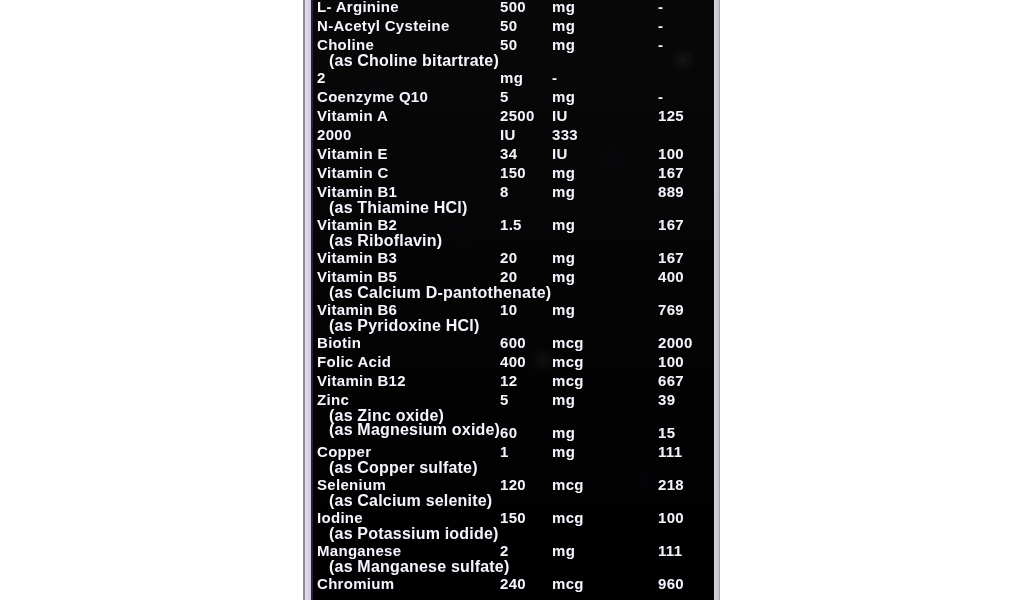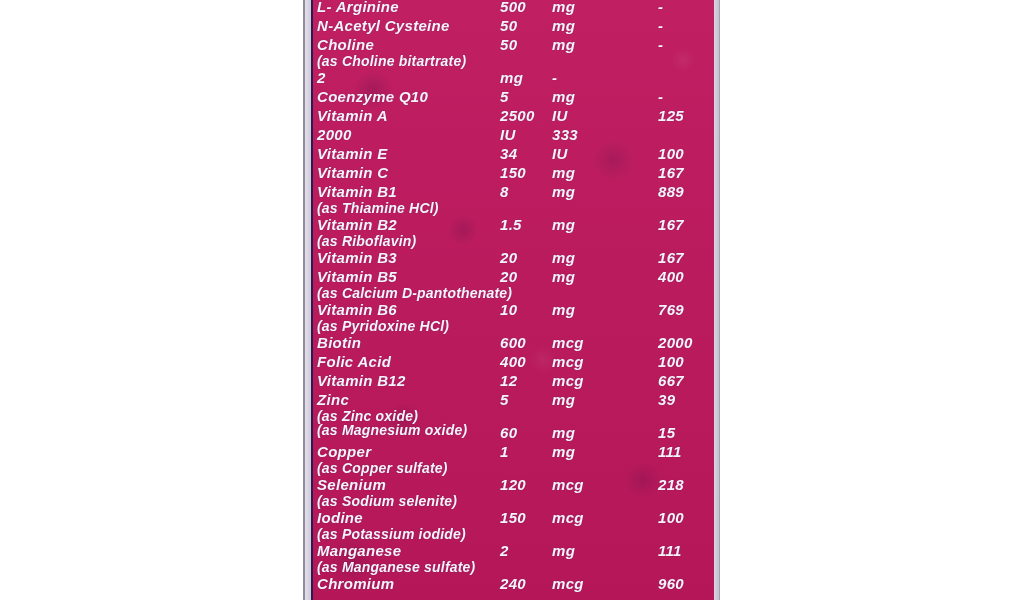--- a/index.html
+++ b/index.html
@@ -29,23 +29,22 @@
   }
   .edge-outer-left   { width: 2px; background: #8f8b99; }
   .edge-light-left   { width: 6px; background: linear-gradient(to right, #e3e0ea, #cfcadb); }
   .edge-seam-left    { width: 2px; background: #2c1a50; }
   .edge-light-right  { width: 5px; background: linear-gradient(to right, #d8d4e0, #c4bfd2); }
   .edge-outer-right  { width: 1px; background: #a5a1ad; }
 
   .label-main {
     position: relative;
     flex: 1;
-    background: #be185d;
+    background: #000000;
     overflow: hidden;
-    font-style: italic;
   }
   
   .label-main::after {
     content: "";
     position: absolute;
     inset: 0;
     pointer-events: none;
     background-image:
       radial-gradient(circle 28px at 60px 90px,  rgba(20,8,50,0.16), rgba(20,8,50,0) 70%),
       radial-gradient(circle 22px at 150px 230px, rgba(20,8,50,0.14), rgba(20,8,50,0) 70%),
@@ -74,25 +73,26 @@
     font-weight: bold;
     font-size: 15px;
     line-height: 19px;
     letter-spacing: 0.3px;
     white-space: nowrap;
     text-shadow: 0 0 1px rgba(40,20,80,0.45);
   }
   .sub-label {
     color: #f6f4fa;
     font-weight: bold;
-    font-size: 14px;
+    font-size: 16px;
     line-height: 14px;
     letter-spacing: 0.2px;
     white-space: nowrap;
     text-shadow: 0 0 1px rgba(40,20,80,0.45);
+    margin-left: 12px;
   }
 </style>
 </head>
 <body>
 
 <div class="stage">
   <div class="label-panel">
     <div class="edge-outer-left"></div>
     <div class="edge-light-left"></div>
     <div class="edge-seam-left"></div>
@@ -285,21 +285,21 @@
       <div class="sub-label">(as Copper sulfate)</div>
     </div>
     <div class="cell">1</div>
     <div class="cell">mg</div>
     <div class="cell">111</div>
   </div>
 
   <div class="row">
     <div class="name-cell">
       <div class="cell">Selenium</div>
-      <div class="sub-label">(as Sodium selenite)</div>
+      <div class="sub-label">(as Calcium selenite)</div>
     </div>
     <div class="cell">120</div>
     <div class="cell">mcg</div>
     <div class="cell">218</div>
   </div>
 
   <div class="row">
     <div class="name-cell">
       <div class="cell">Iodine</div>
       <div class="sub-label">(as Potassium iodide)</div>

